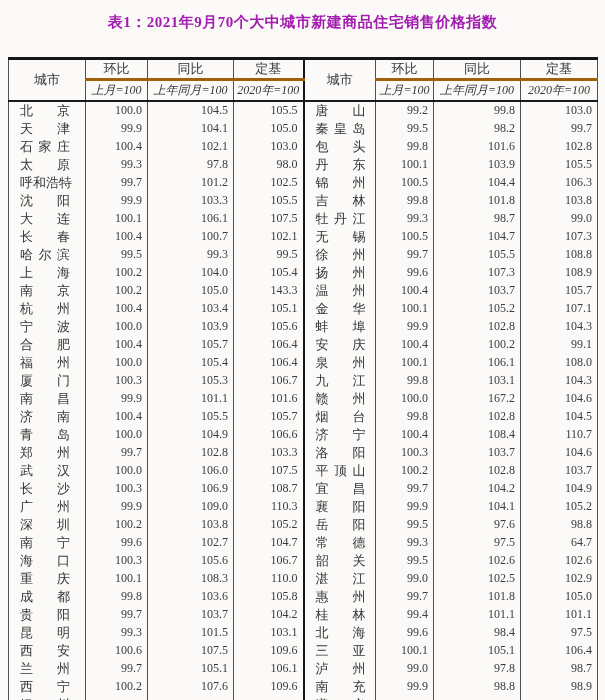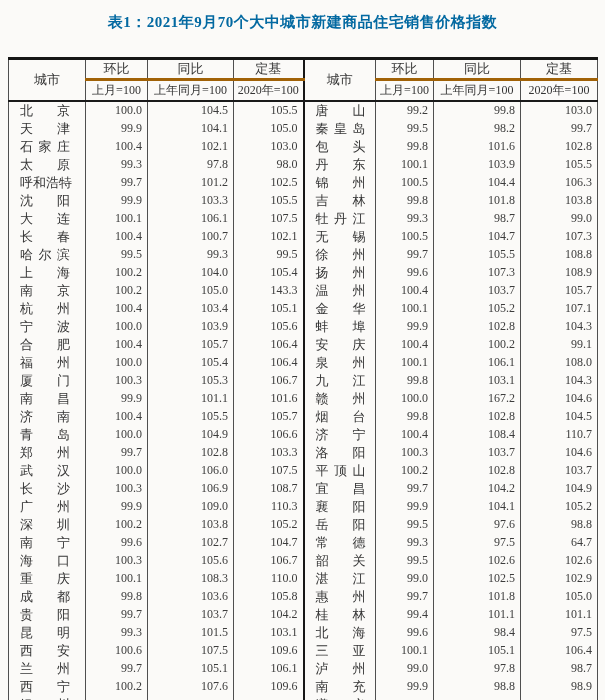--- a/index.html
+++ b/index.html
@@ -11,42 +11,42 @@
     background: #fbfaf8;
     font-family: "Liberation Serif", "DejaVu Serif", serif;
     color: #3c3c3c;
   }
   .page-title {
     margin-top: 13px;
     height: 44px;
     text-align: center;
     font-size: 15px;
     font-weight: bold;
-    color: #0369a1;
+    color: #a21caf;
     letter-spacing: 0.5px;
   }
   table.price-table {
     margin-left: 8px;
     width: 589px;
     border-collapse: collapse;
     table-layout: fixed;
     border-left: 1px solid #4f4f4f;
     border-right: 1px solid #4f4f4f;
     border-top: 3px solid #161616;
     border-bottom: 3px solid #161616;
   }
   th, td {
     margin: 0;
     padding: 0;
     font-weight: normal;
     overflow: hidden;
     white-space: nowrap;
   }
   thead tr.h-top { height: 21px; }
-  thead tr.h-sub { height: 21px; }
+  thead tr.h-sub { height: 21px; font-style: italic; }
   thead th { font-size: 13px; color: #343434; }
   thead th.sub { font-size: 12px; }
   thead tr.h-top th.lbl { border-bottom: 3px solid #a16207; }
   thead th.city-h { vertical-align: middle; }
   
   thead tr.h-sub th, thead th.city-h { border-bottom: 2px solid #1a1a1a; }
   tbody tr { height: 16.62px; font-family: Liberation Serif, serif; }
   .bl  { border-left: 1px solid #4f4f4f; }
   .mid { border-left: 2px solid #161616; }
   td.num {

